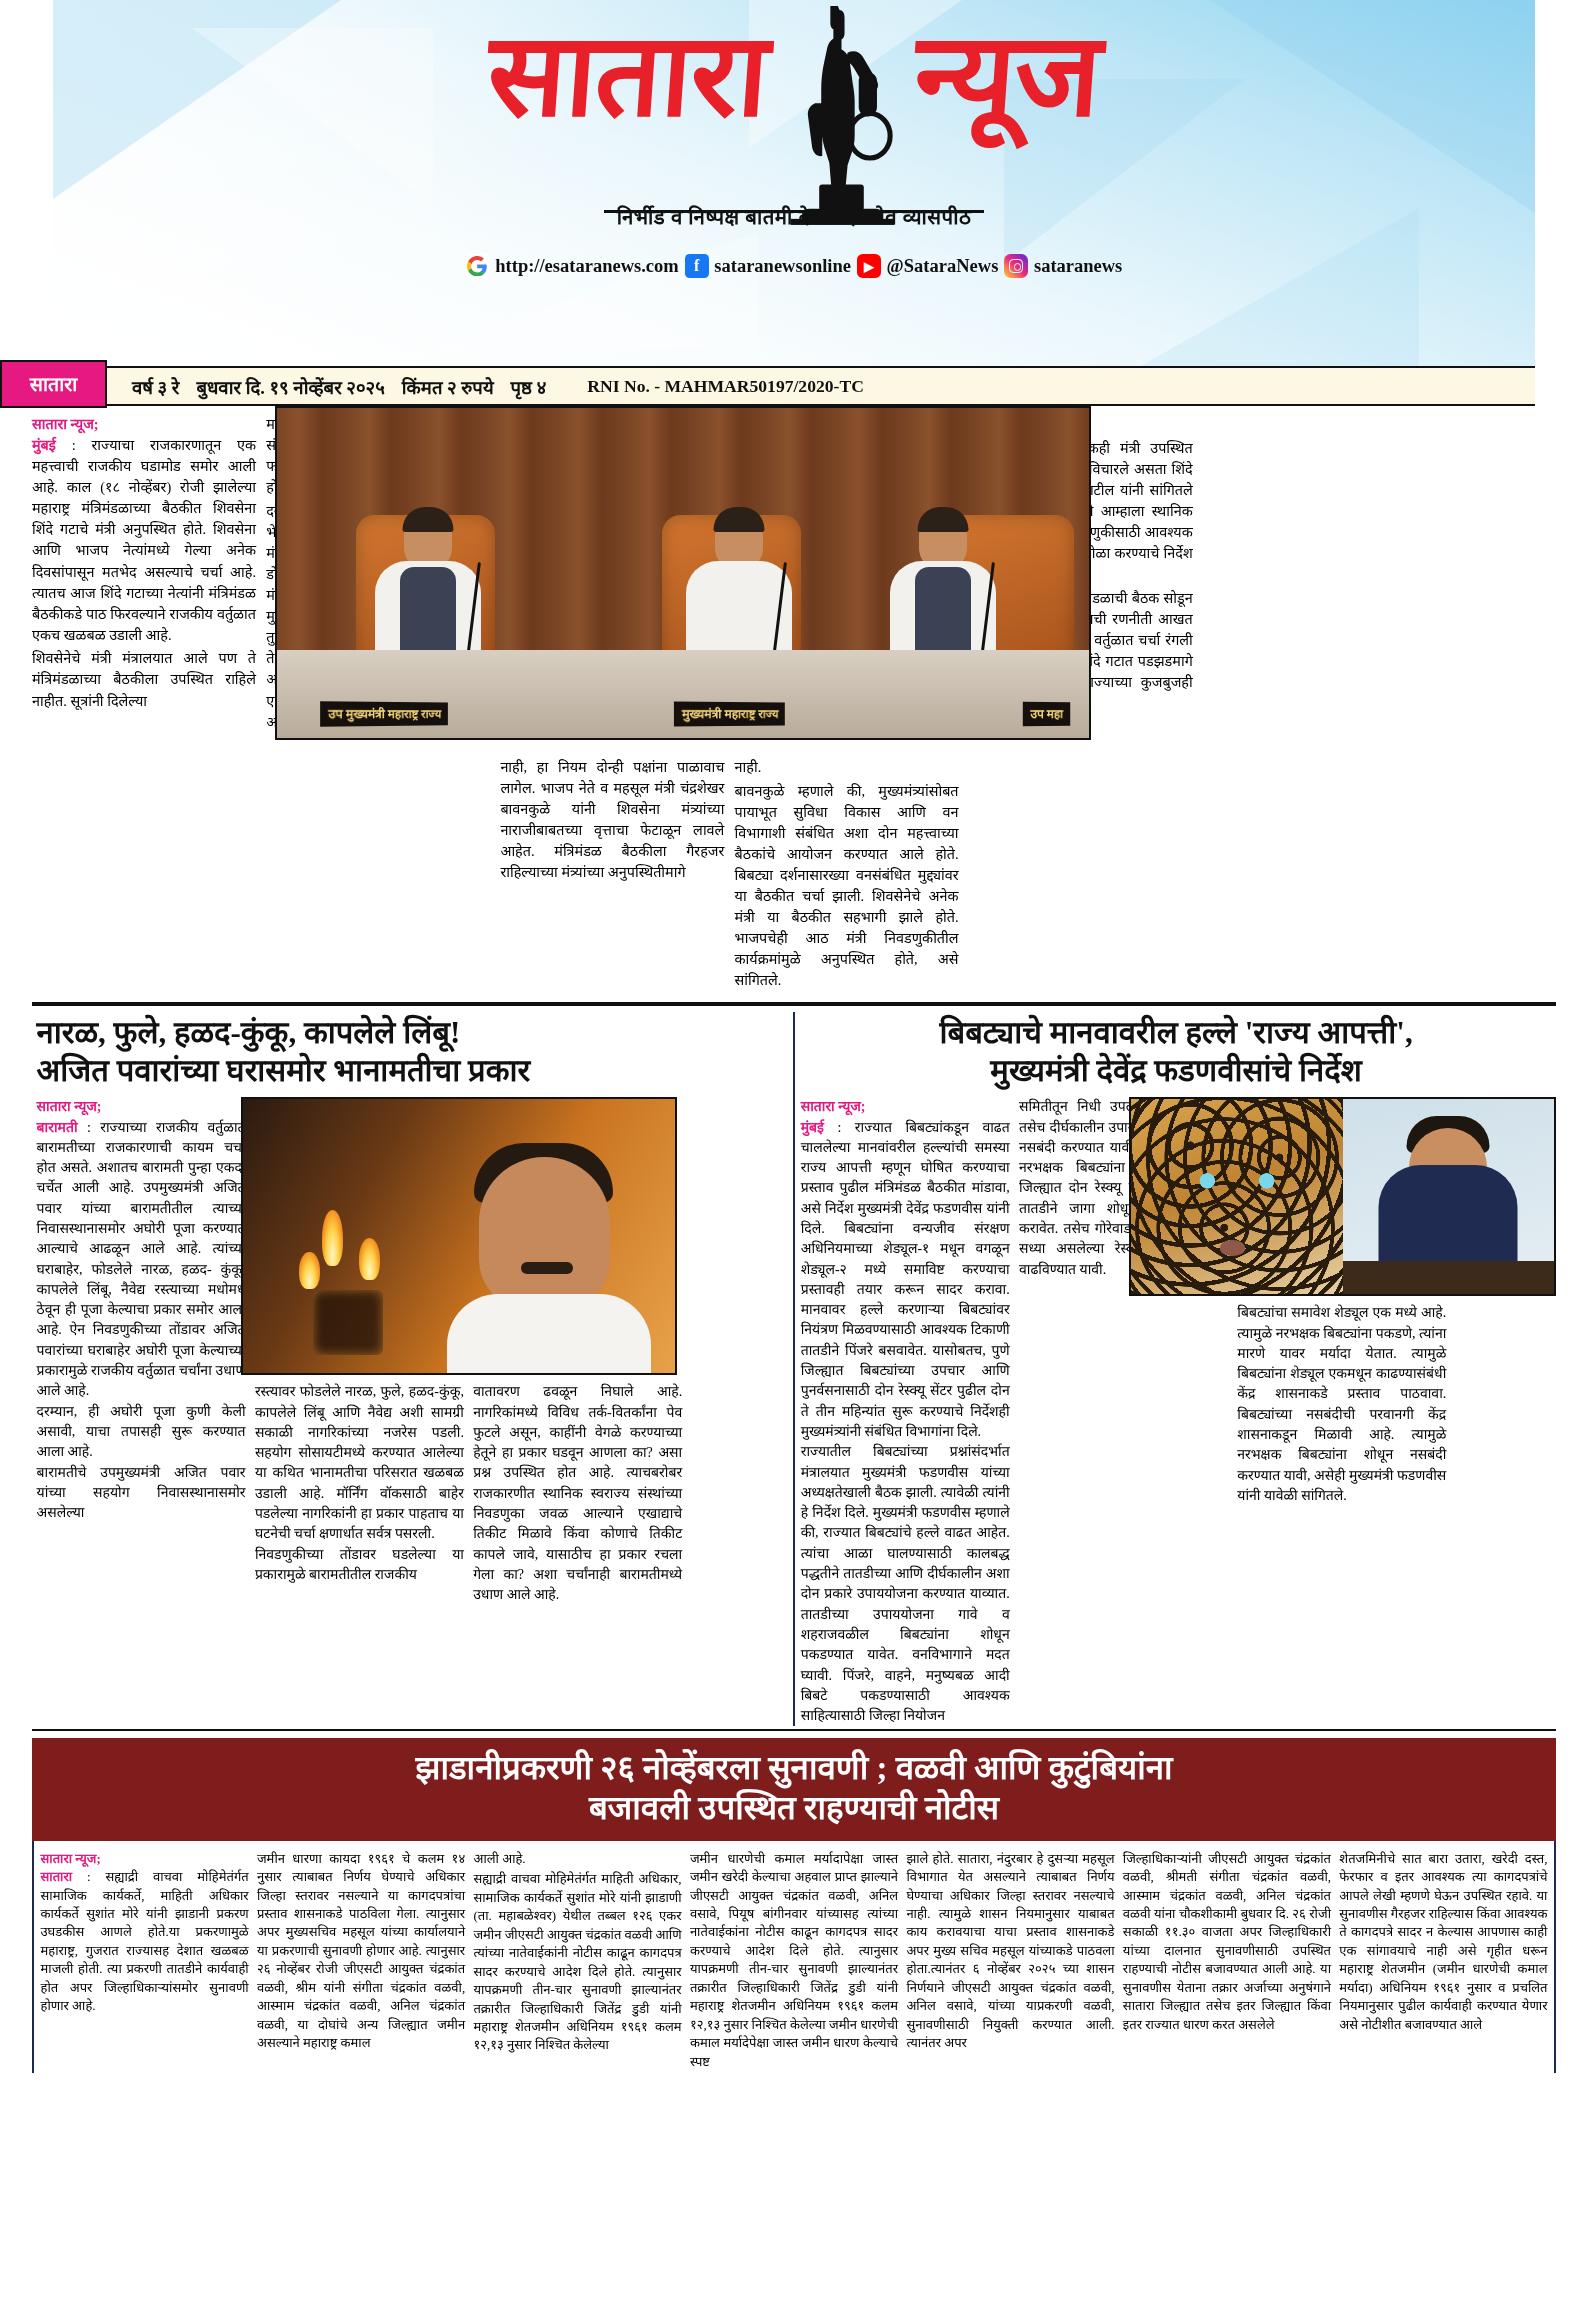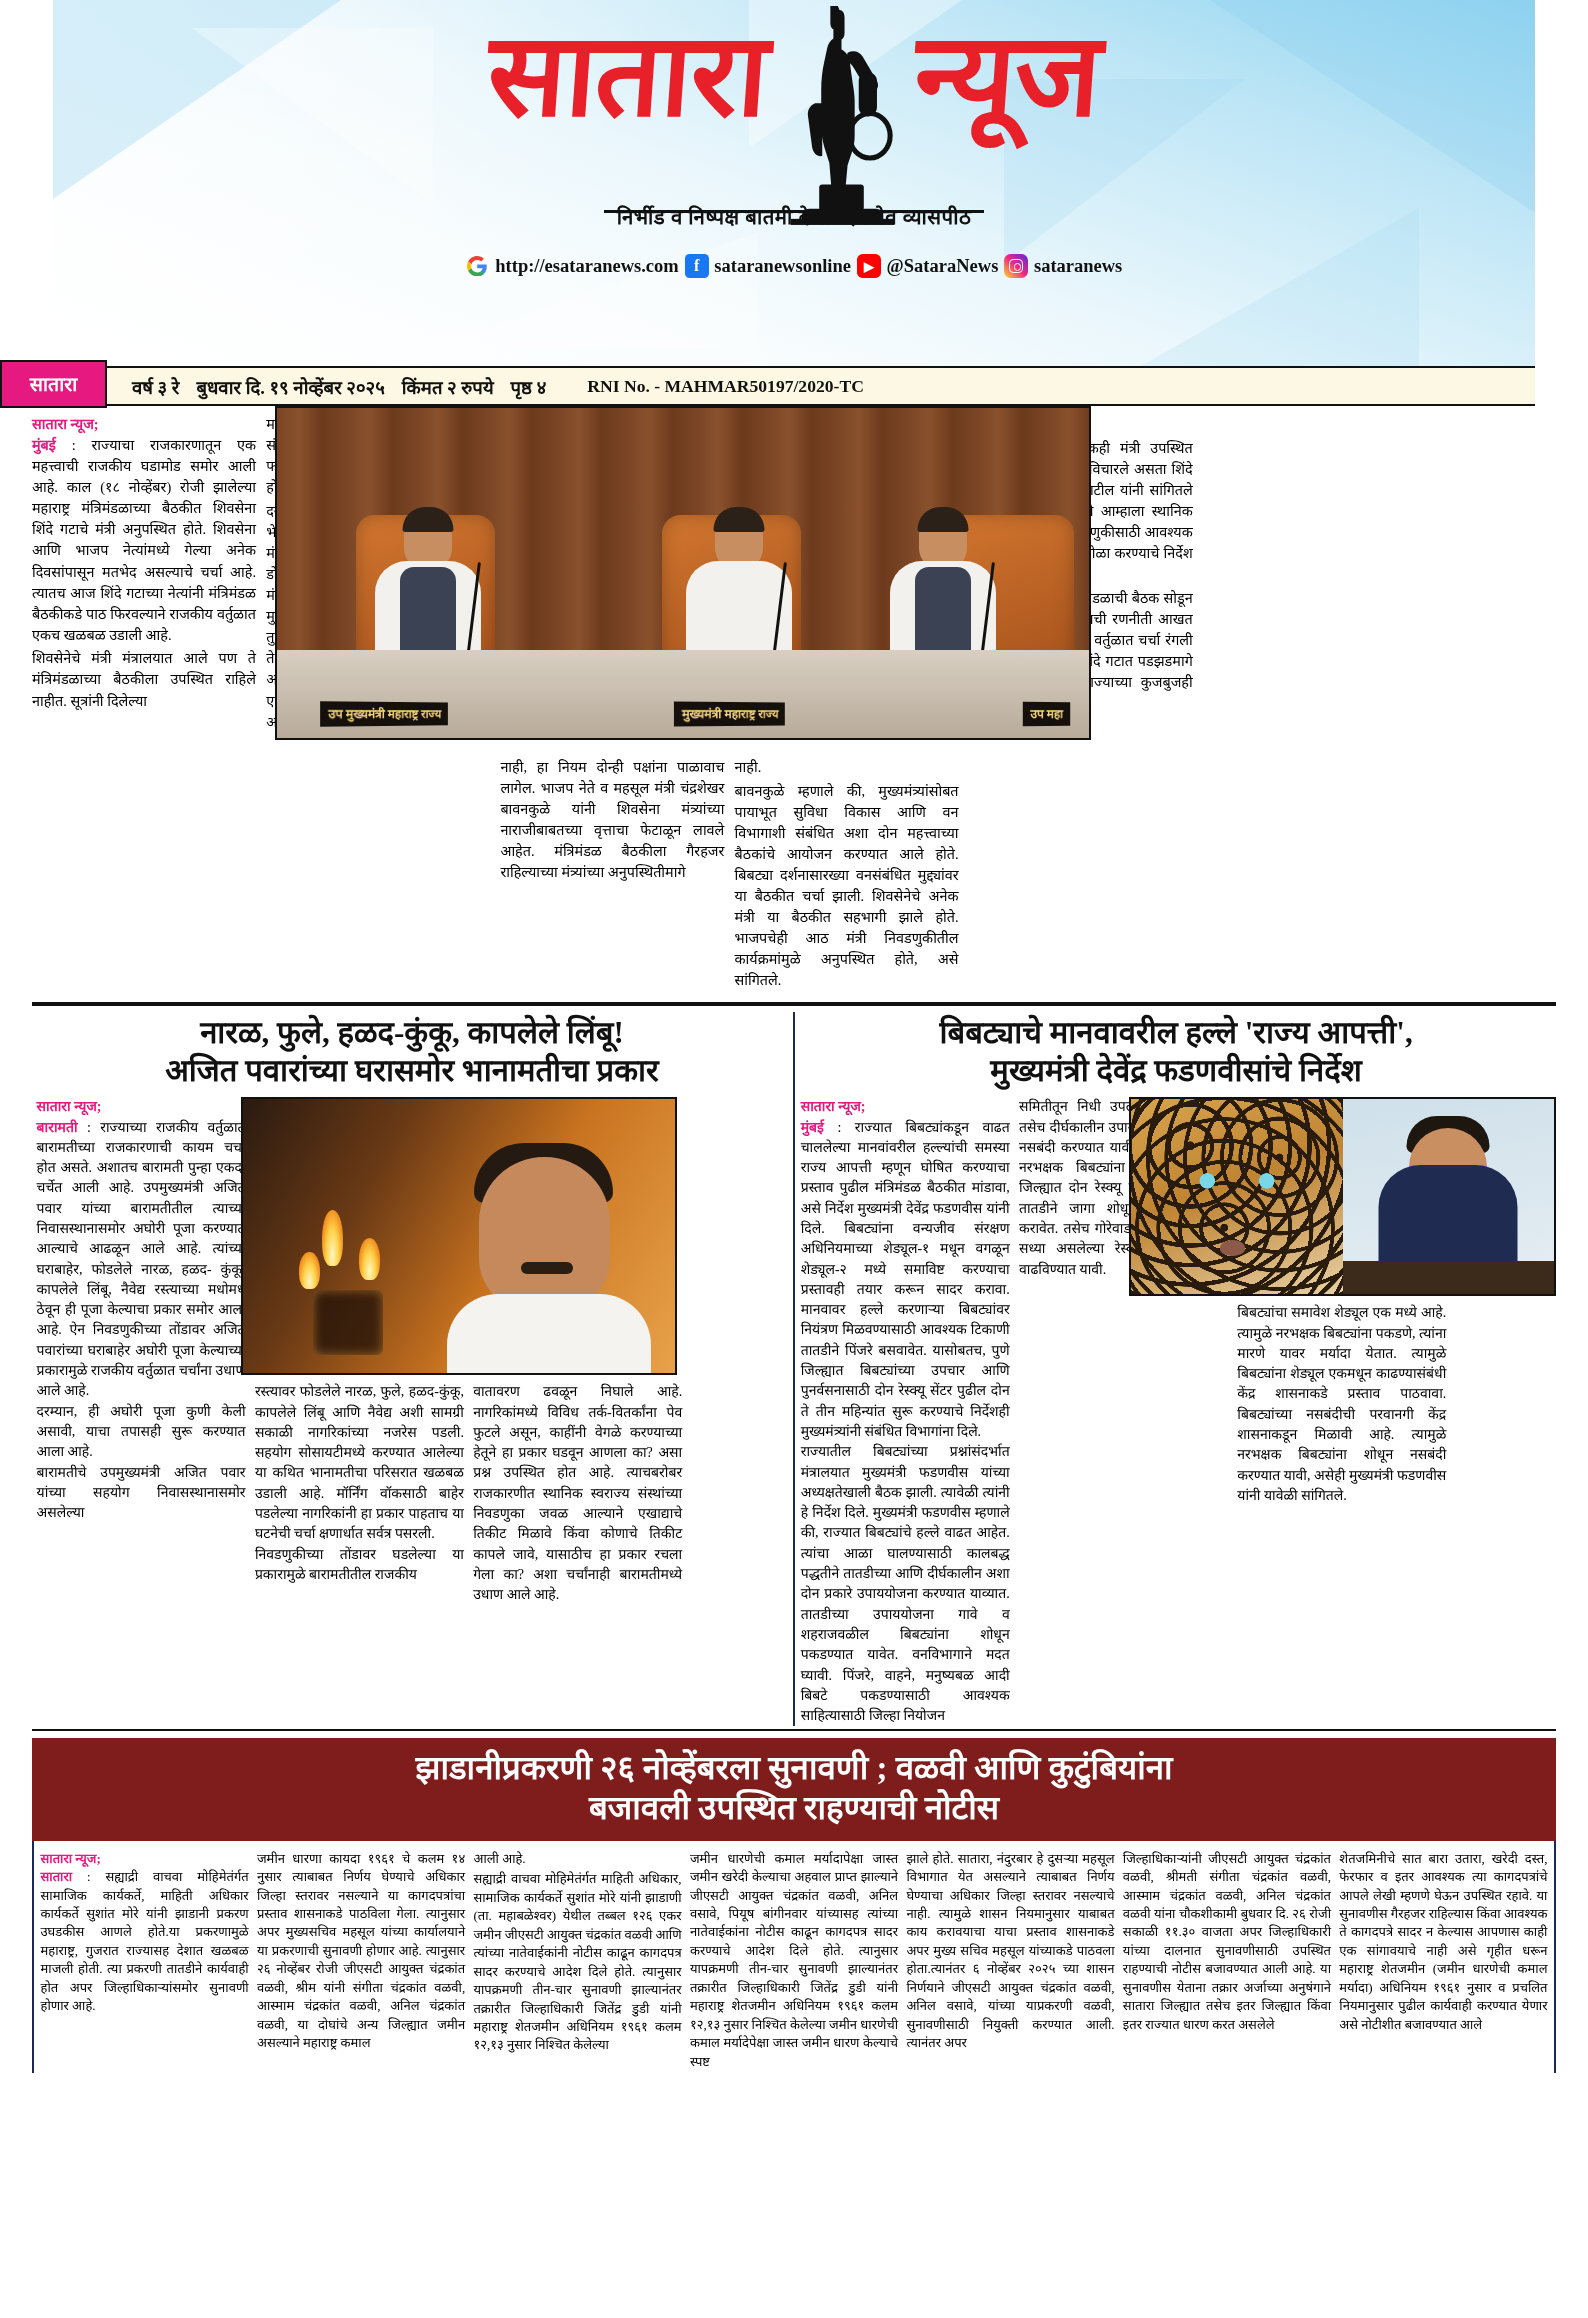--- a/index.html
+++ b/index.html
@@ -320,21 +320,20 @@
   
   .mid-zone {
     margin: 0 32px;
     display: grid;
     grid-template-columns: 1fr 4.2px 1fr;
     gap: 0;
     padding-top: 6.5px;
   }
   .mid-sep { background: #1b2a52; width: 2.3px; justify-self: center; }
   .mid-head {
-    text-align: center;
     font-size: 31px;
     font-weight: 700;
     line-height: 1.22;
     color: #111;
     padding: 1.9px 4.6px 7.4px;
   }
   .mid-head.right-al { text-align: center; }
   .mid-cols {
     display: grid;
     gap: 9.3px;

